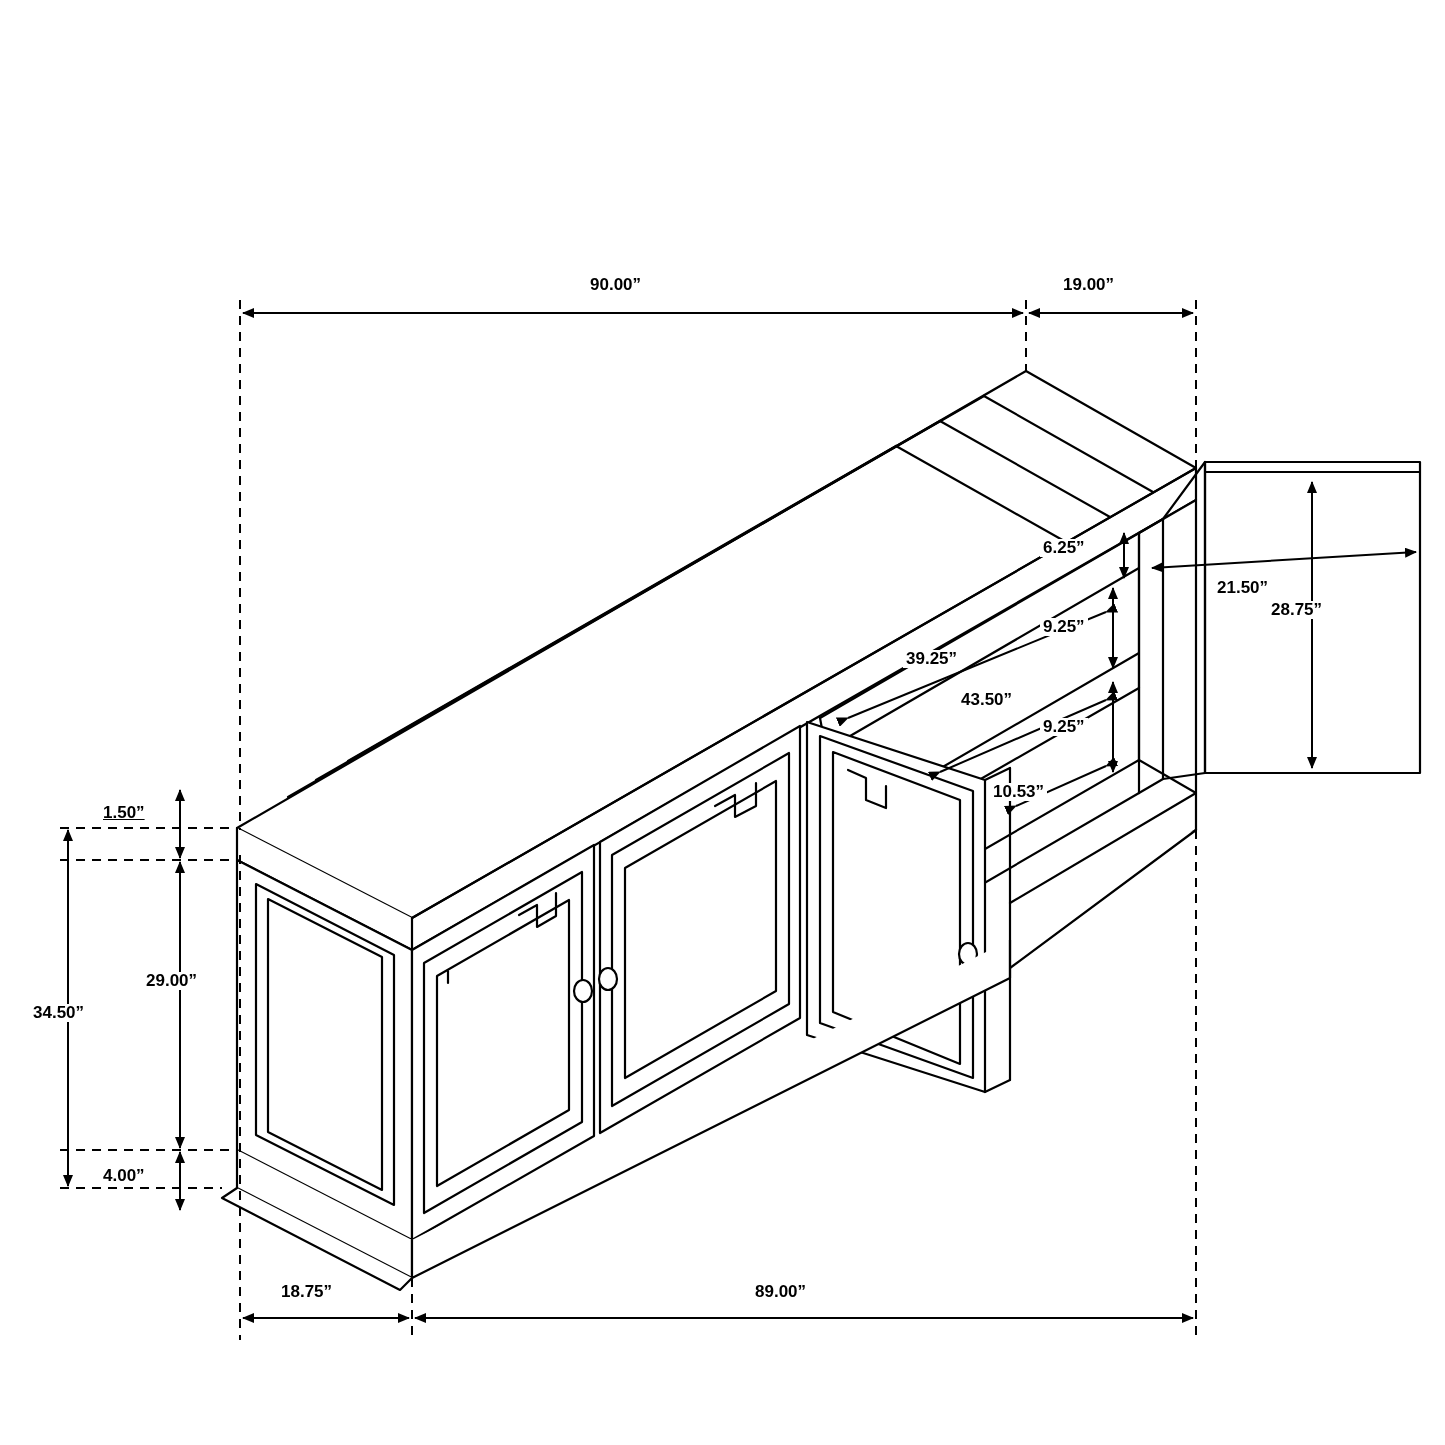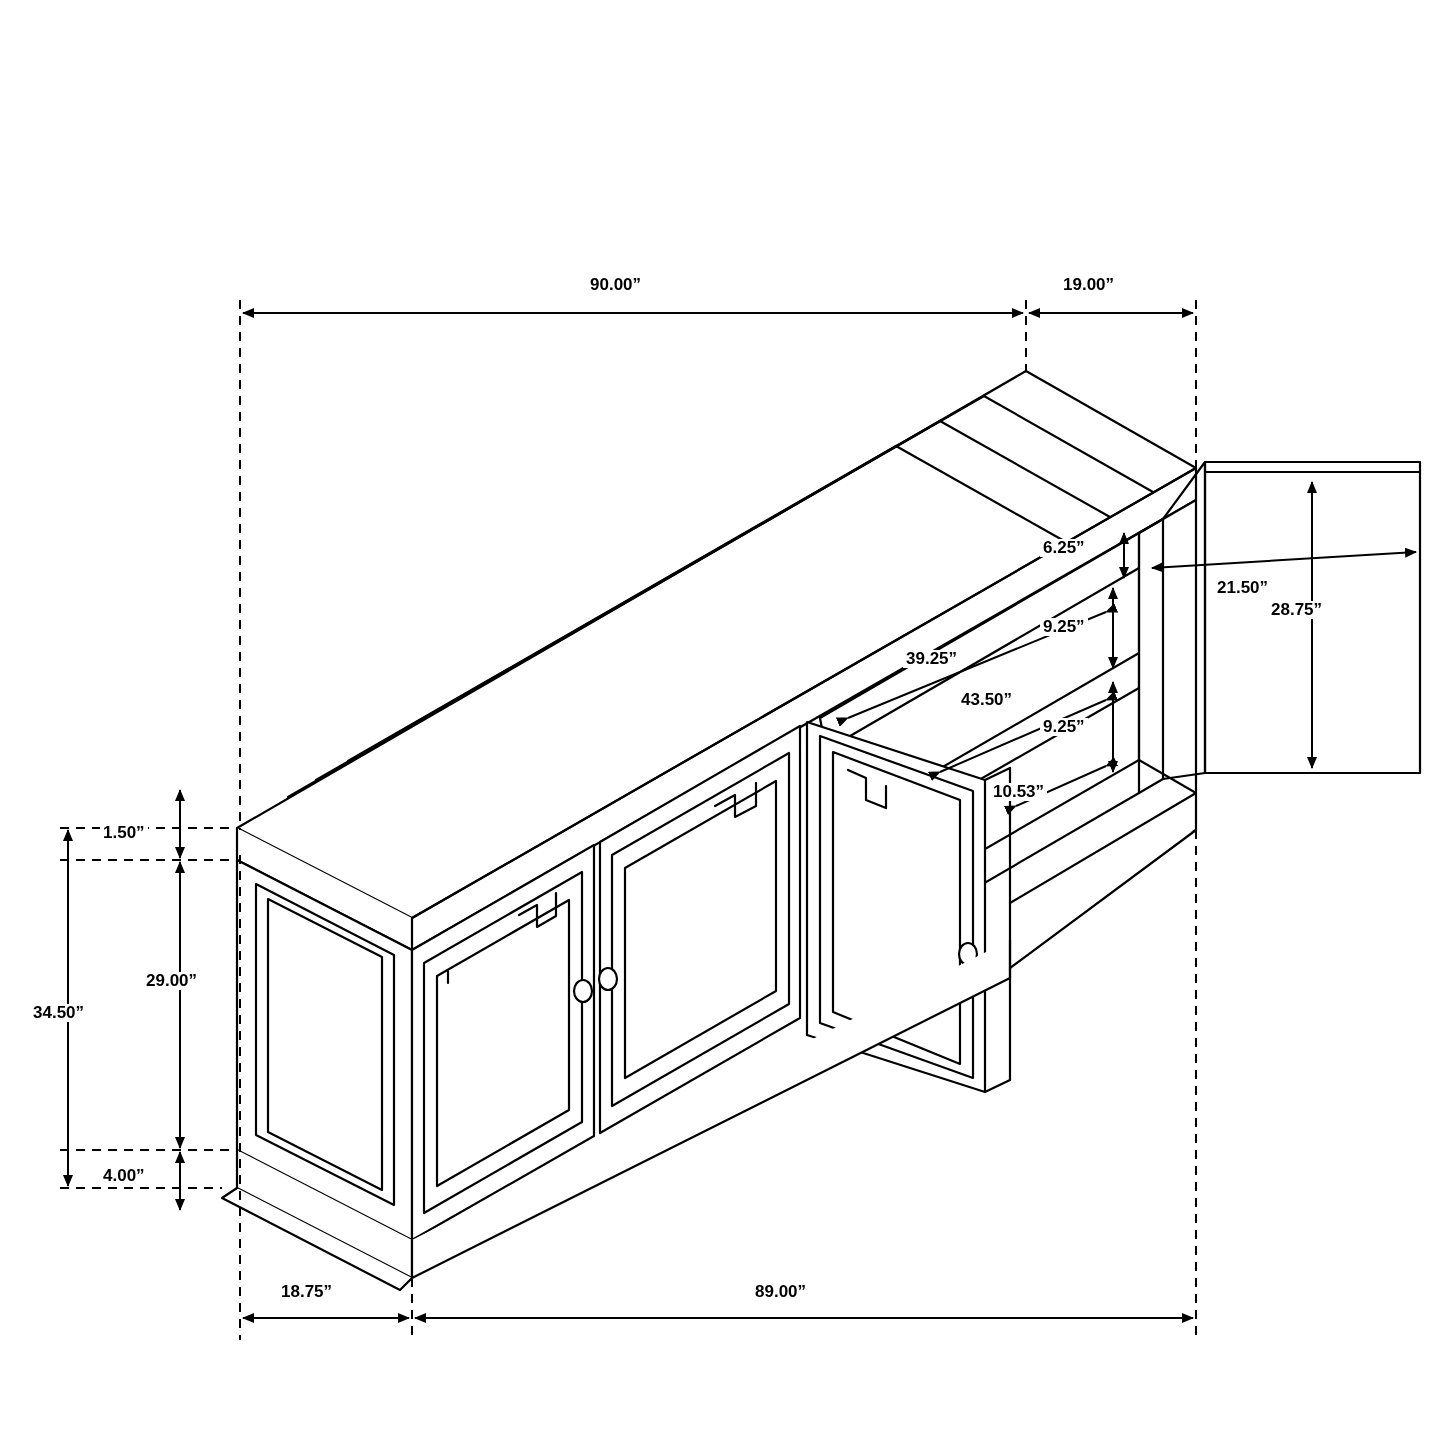--- a/index.html
+++ b/index.html
@@ -248,21 +248,21 @@
   <div class="dimlabel" style="left:903px; top:650px;">39.25”</div>
 
   <div class="dimlabel" style="left:1040px; top:618px;">9.25”</div>
 
   <div class="dimlabel" style="left:958px; top:691px;">43.50”</div>
 
   <div class="dimlabel" style="left:1040px; top:718px;">9.25”</div>
 
   <div class="dimlabel" style="left:990px; top:783px;">10.53”</div>
 
-  <div class="dimlabel" style="left:100px; top:824px;">1.50”</div>
+  <div class="dimlabel" style="left:100px; top:804px;text-decoration:underline;">1.50”</div>
 
   <div class="dimlabel" style="left:143px; top:972px;">29.00”</div>
 
   <div class="dimlabel" style="left:30px; top:972px;margin-top:32px;">34.50”</div>
 
   <div class="dimlabel" style="left:100px; top:1167px;">4.00”</div>
 
   <div class="dimlabel" style="left:278px; top:1283px;">18.75”</div>
 
   <div class="dimlabel" style="left:752px; top:1283px;text-align:right;">89.00”</div>

